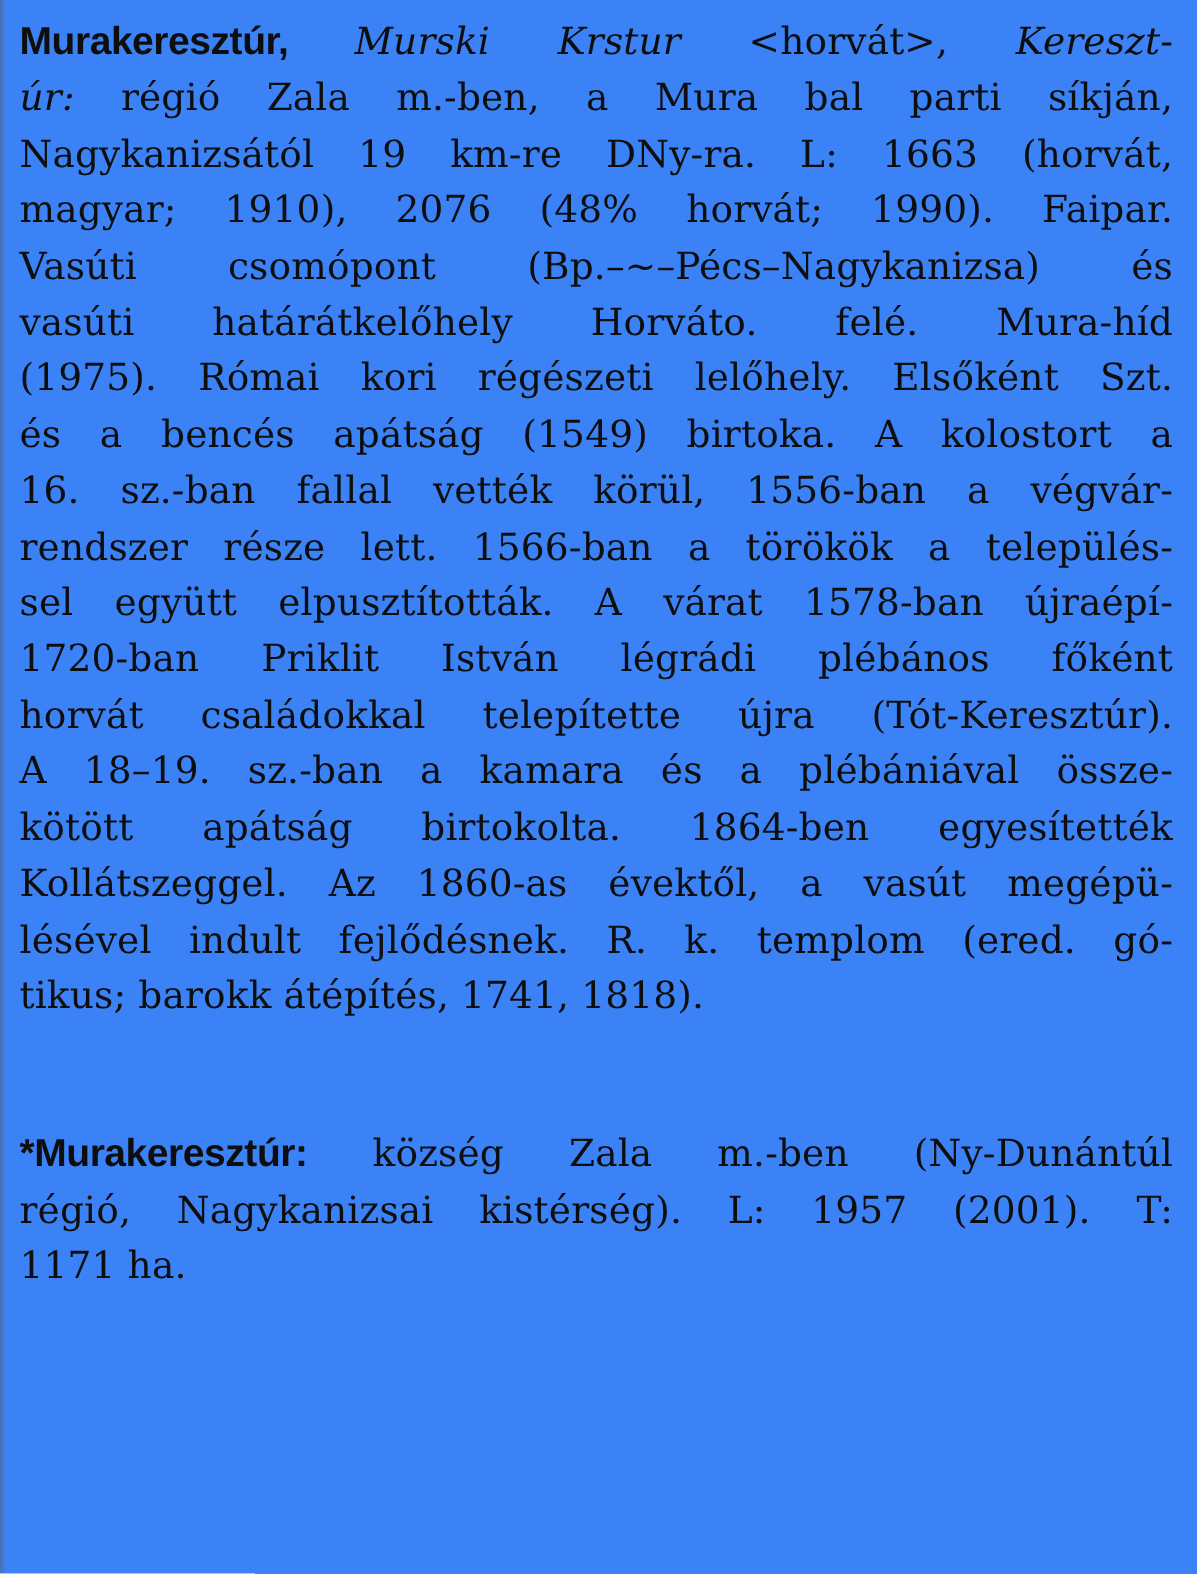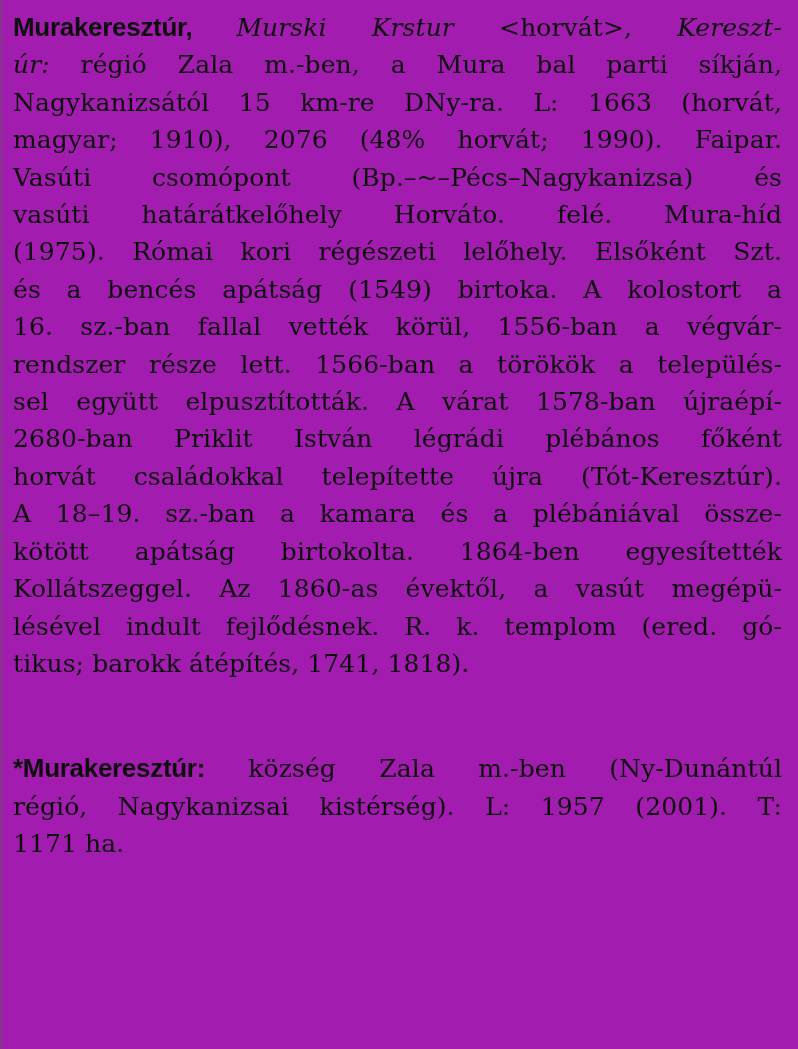--- a/index.html
+++ b/index.html
@@ -5,21 +5,21 @@
   html, body {
     margin: 0;
     padding: 0;
     background: #ffffff;
   }
   .page {
     position: relative;
     width: 798px;
     height: 1049px;
     box-sizing: border-box;
-    background: #a21caf;
+    background: #3b82f6;
     padding: 9px 16px 0 13px;
     font-family: "DejaVu Serif", serif;
     color: #0e0e0e;
     overflow: hidden;
   }
   
   .page::before {
     content: "";
     position: absolute;
     left: 0; top: 0;
@@ -52,30 +52,30 @@
   .seg-r { }
 </style>
 </head>
 <body>
 
 <div class="page">
   <div id="entries">
       <div class="entry">
         <div class="line"><span class="seg-h">Murakeresztúr, </span><span class="seg-i">Murski Krstur</span><span class="seg-r"> &lt;horvát&gt;, </span><span class="seg-i">Kereszt-</span></div>
         <div class="line"><span class="seg-i">úr:</span><span class="seg-r"> régió Zala m.-ben, a Mura bal parti síkján,</span></div>
-        <div class="line"><span class="seg-r">Nagykanizsától 15 km-re DNy-ra. L: 1663 (horvát,</span></div>
+        <div class="line"><span class="seg-r">Nagykanizsától 19 km-re DNy-ra. L: 1663 (horvát,</span></div>
         <div class="line"><span class="seg-r">magyar; 1910), 2076 (48% horvát; 1990). Faipar.</span></div>
         <div class="line"><span class="seg-r">Vasúti csomópont (Bp.–~–Pécs–Nagykanizsa) és</span></div>
         <div class="line"><span class="seg-r">vasúti határátkelőhely Horváto. felé. Mura-híd</span></div>
         <div class="line"><span class="seg-r">(1975). Római kori régészeti lelőhely. Elsőként Szt.</span></div>
         <div class="line"><span class="seg-r">és a bencés apátság (1549) birtoka. A kolostort a</span></div>
         <div class="line"><span class="seg-r">16. sz.-ban fallal vették körül, 1556-ban a végvár-</span></div>
         <div class="line"><span class="seg-r">rendszer része lett. 1566-ban a törökök a település-</span></div>
         <div class="line"><span class="seg-r">sel együtt elpusztították. A várat 1578-ban újraépí-</span></div>
-        <div class="line"><span class="seg-r">2680-ban Priklit István légrádi plébános főként</span></div>
+        <div class="line"><span class="seg-r">1720-ban Priklit István légrádi plébános főként</span></div>
         <div class="line"><span class="seg-r">horvát családokkal telepítette újra (Tót-Keresztúr).</span></div>
         <div class="line"><span class="seg-r">A 18–19. sz.-ban a kamara és a plébániával össze-</span></div>
         <div class="line"><span class="seg-r">kötött apátság birtokolta. 1864-ben egyesítették</span></div>
         <div class="line"><span class="seg-r">Kollátszeggel. Az 1860-as évektől, a vasút megépü-</span></div>
         <div class="line"><span class="seg-r">lésével indult fejlődésnek. R. k. templom (ered. gó-</span></div>
         <div class="line last"><span class="seg-r">tikus; barokk átépítés, 1741, 1818).</span></div>
       </div>
       <div class="entry">
         <div class="line"><span class="seg-h">*Murakeresztúr:</span><span class="seg-r"> község Zala m.-ben (Ny-Dunántúl</span></div>
         <div class="line"><span class="seg-r">régió, Nagykanizsai kistérség). L: 1957 (2001). T:</span></div>

